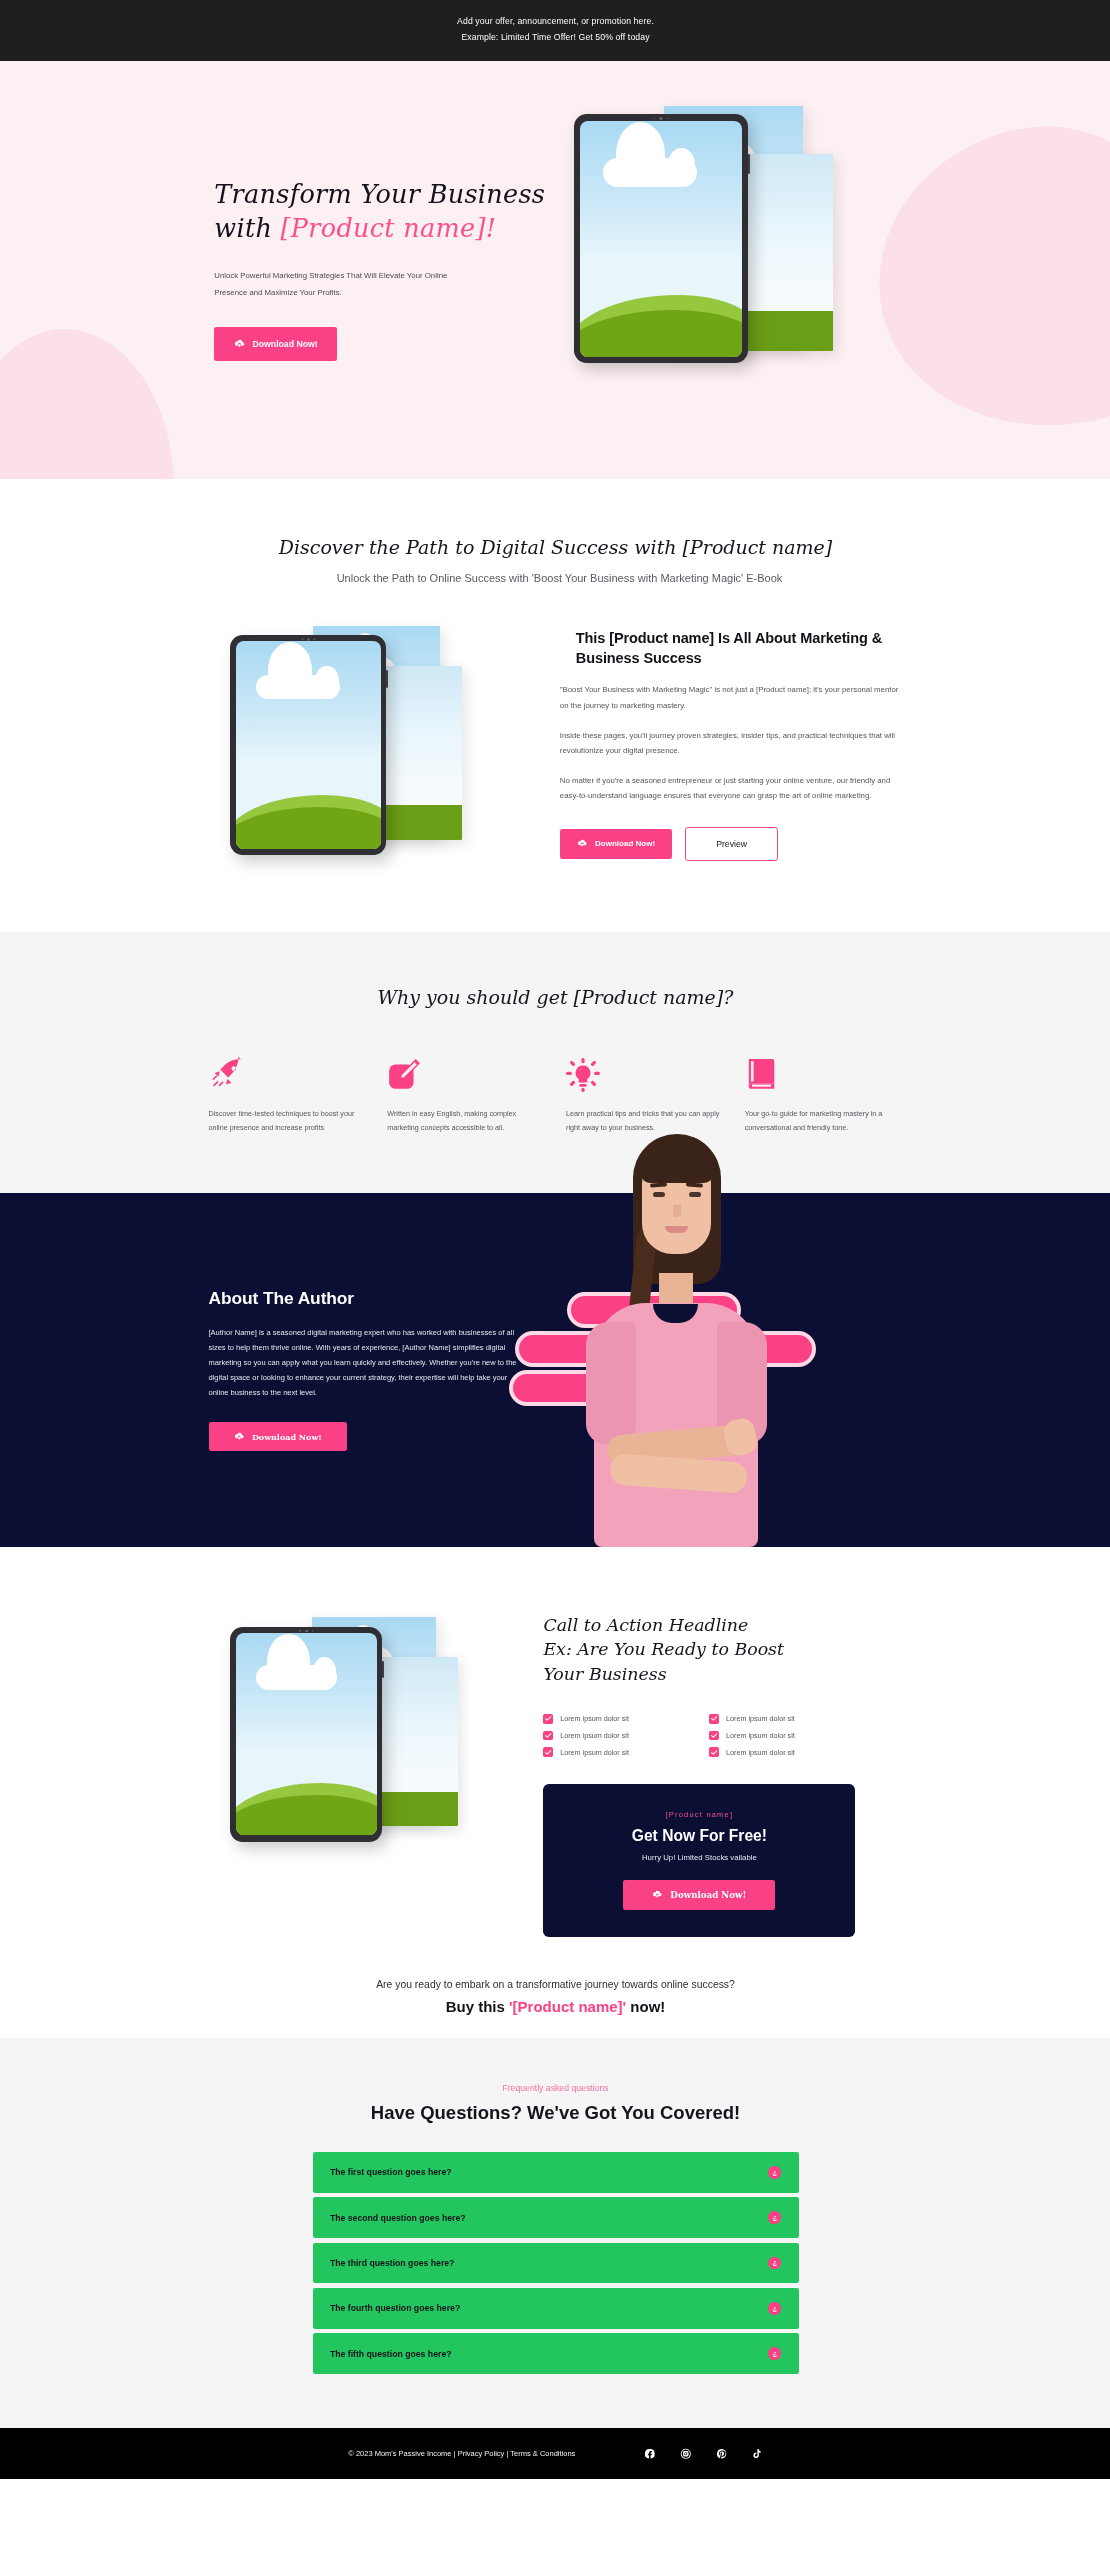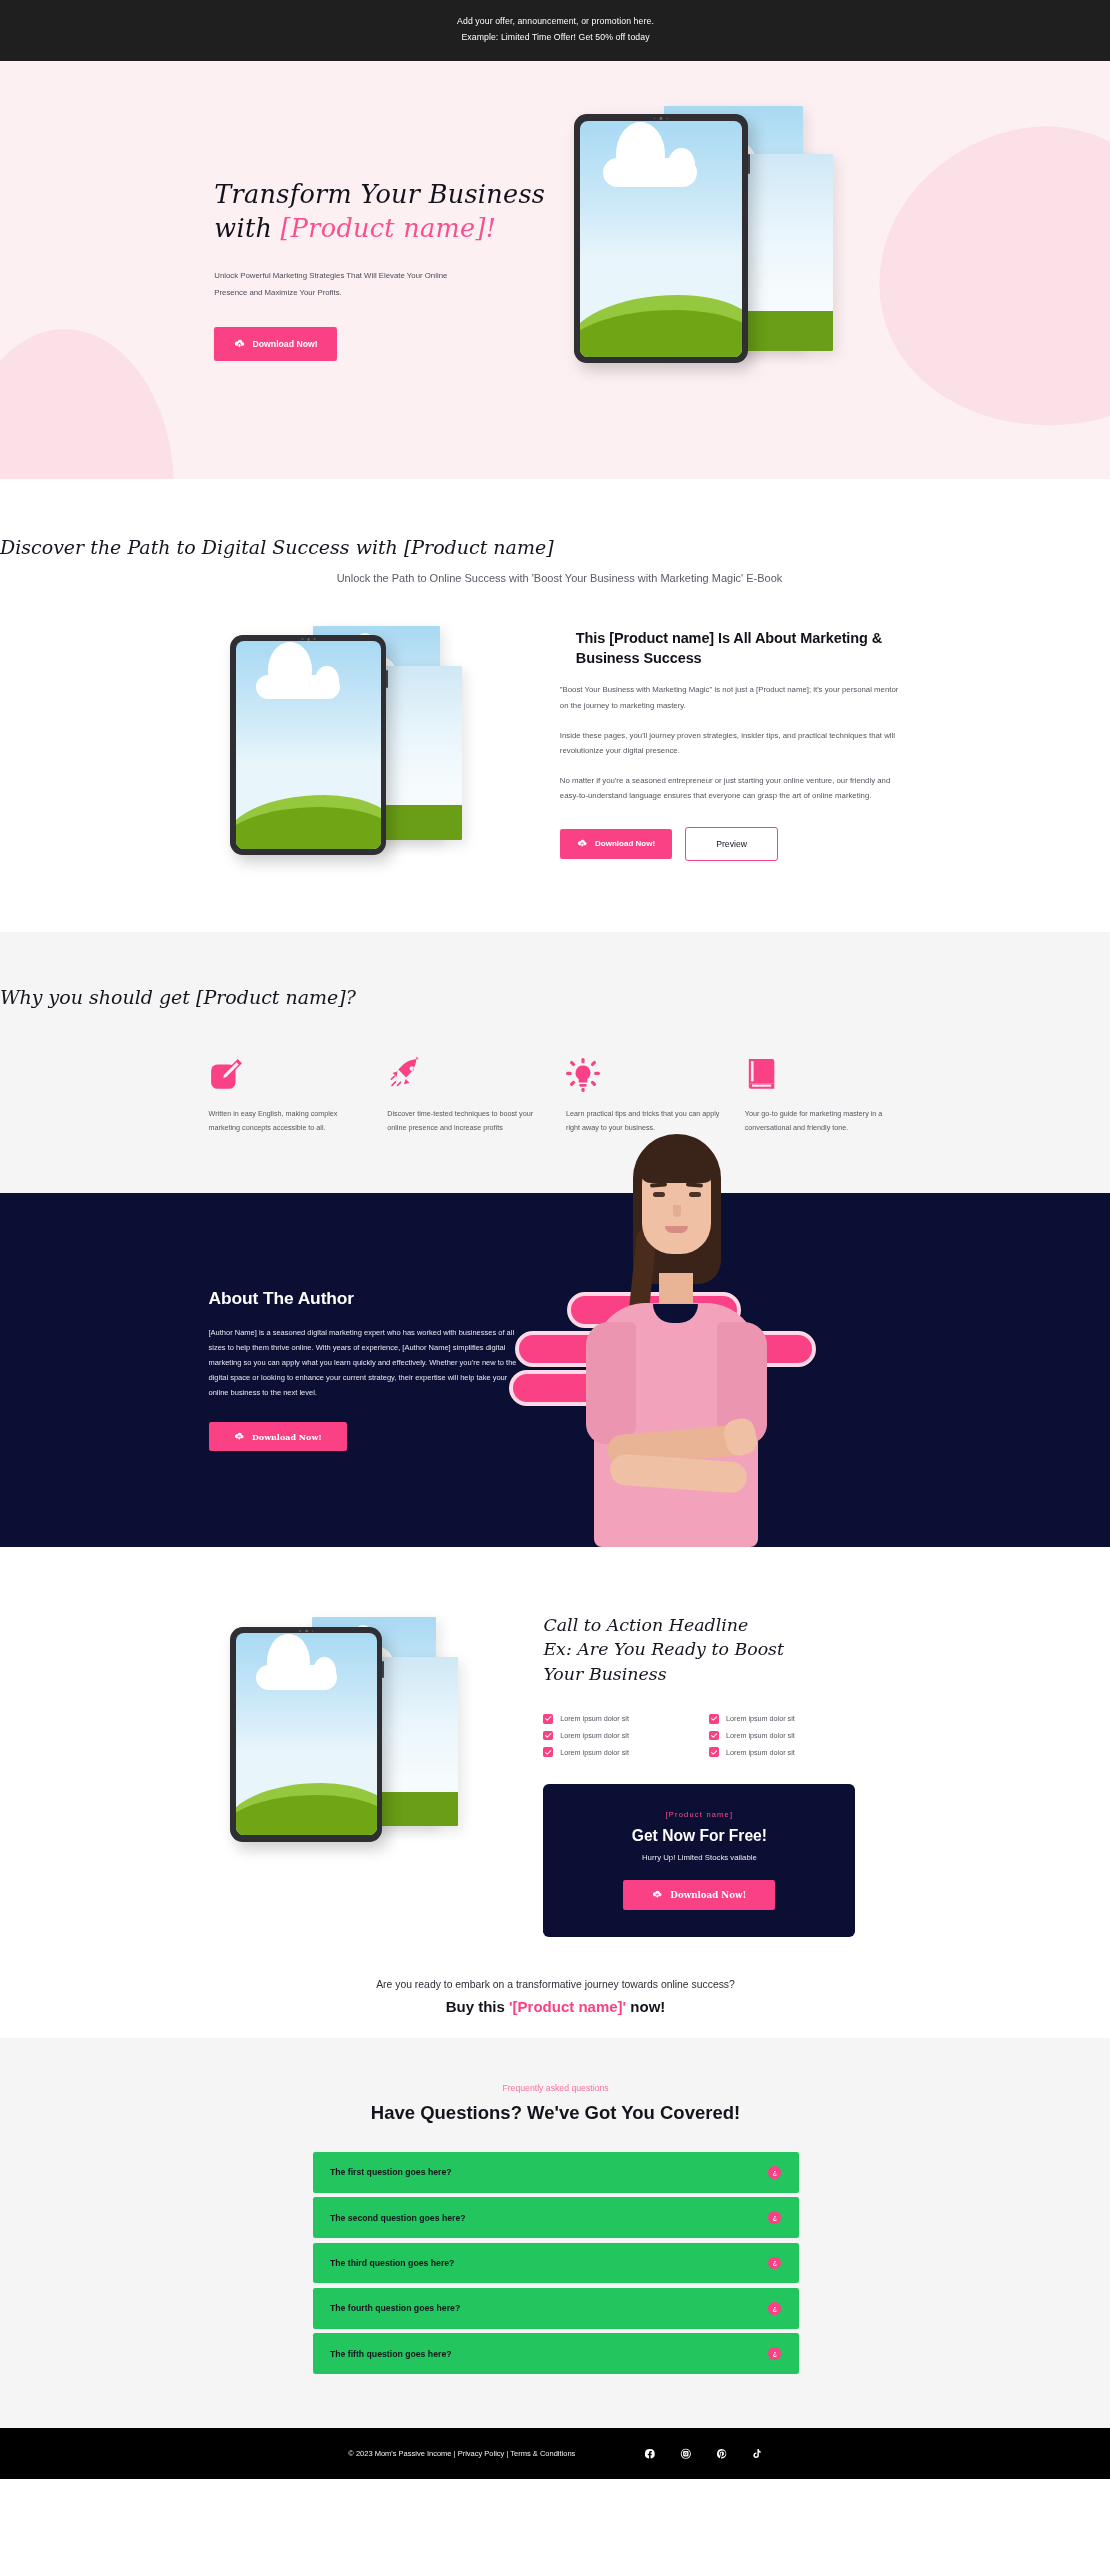--- a/index.html
+++ b/index.html
@@ -123,21 +123,21 @@
     position:absolute; left:-10%; bottom:0; width:124%; height:20%;
     background:#70a515; border-radius:55% 45% 0 0 / 90% 80% 0 0;
   }
   .mock .tablet .side {
     position:absolute; right:-1.7px; top:16%; width:1.7px; height:8%;
     background:#3c3c42; border-radius:1.2px;
   }
 
   
   .discover { background:#fff; padding:56px 0 52px; }
-  .sec-title { text-align:left; font-size:19px; color:#15151f; line-height:1.35;font-style:italic; }
+  .sec-title { text-align:center; font-size:19px; color:#15151f; line-height:1.35;font-style:italic; }
   .sec-sub { text-align:center; margin-top:11.6px; font-size:11px; color:#5a5a66;padding-left:8px; }
   .discover-row {
     width:694px; margin:36px auto 0;
     display:flex; align-items:flex-start; gap:35px;
   }
   .discover-media { width:48%; position:relative; height:260px; }
   .discover-copy { width:52%; padding-top:9.3px; }
   .copy-h2 { font-size:14.5px; font-weight:800; line-height:1.35; color:#111119; letter-spacing:-0.1px;margin-left:16px; }
   .copy-p { margin-top:14px; font-size:7.8px; line-height:2.0; color:#55555f; }
   .copy-btns { margin-top:23px; display:flex; gap:12.7px; align-items:center; }
@@ -382,37 +382,37 @@
       </div>
     </div>
   </div>
 </section>
 
 <section class="why">
   <h2 class="sec-title script">Why you should get [Product name]?</h2>
   <div class="why-grid">
     <div class="why-item">
       <div class="ic">
+        <svg width="36" height="36" viewBox="0 0 64 64">
+            <path fill="#fb4185" d="M57 6c-12-1-23 4-31 12l-6 6 14 14 6-6c8-8 13-19 12-31zM40 22a4 4 0 1 1 8 0 4 4 0 0 1-8 0z"></path>
+            <path fill="#fb4185" d="M19 27l-9 3 7 7zM30 50l3-9 7 7z"></path>
+            <path fill="#fb4185" d="M7 52l8-8 2 2-8 8zM6 41l7-7 2 2-7 7zM17 52l7-7 2 2-7 7z"></path>
+          </svg>
+      </div>
+      <p>Discover time-tested techniques to boost your online presence and increase profits</p>
+    </div>
+    <div class="why-item">
+      <div class="ic">
         <svg width="34" height="34" viewBox="0 0 64 64">
             <rect x="4" y="12" width="46" height="46" rx="12" fill="#fb4185"></rect>
             <path fill="#fb4185" d="M54 2l8 8-28 28-10 2 2-10z"></path>
             <path fill="#fdf0f3" d="M52 8l4 4-24 24-5 1 1-5z"></path>
           </svg>
       </div>
       <p>Written in easy English, making complex marketing concepts accessible to all.</p>
-    </div>
-    <div class="why-item">
-      <div class="ic">
-        <svg width="36" height="36" viewBox="0 0 64 64">
-            <path fill="#fb4185" d="M57 6c-12-1-23 4-31 12l-6 6 14 14 6-6c8-8 13-19 12-31zM40 22a4 4 0 1 1 8 0 4 4 0 0 1-8 0z"></path>
-            <path fill="#fb4185" d="M19 27l-9 3 7 7zM30 50l3-9 7 7z"></path>
-            <path fill="#fb4185" d="M7 52l8-8 2 2-8 8zM6 41l7-7 2 2-7 7zM17 52l7-7 2 2-7 7z"></path>
-          </svg>
-      </div>
-      <p>Discover time-tested techniques to boost your online presence and increase profits</p>
     </div>
     <div class="why-item">
       <div class="ic">
         <svg width="34" height="34" viewBox="0 0 64 64">
             <path fill="#fb4185" d="M32 14a14 14 0 0 0-8 25.5V46h16v-6.5A14 14 0 0 0 32 14z"></path>
             <rect x="25" y="49" width="14" height="5" rx="2.5" fill="#fb4185"></rect>
             <rect x="29" y="0" width="6" height="10" rx="3" fill="#fb4185"></rect>
             <rect x="29" y="56" width="6" height="8" rx="3" fill="#fb4185"></rect>
             <rect x="0" y="26" width="11" height="6" rx="3" fill="#fb4185"></rect>
             <rect x="53" y="26" width="11" height="6" rx="3" fill="#fb4185"></rect>

